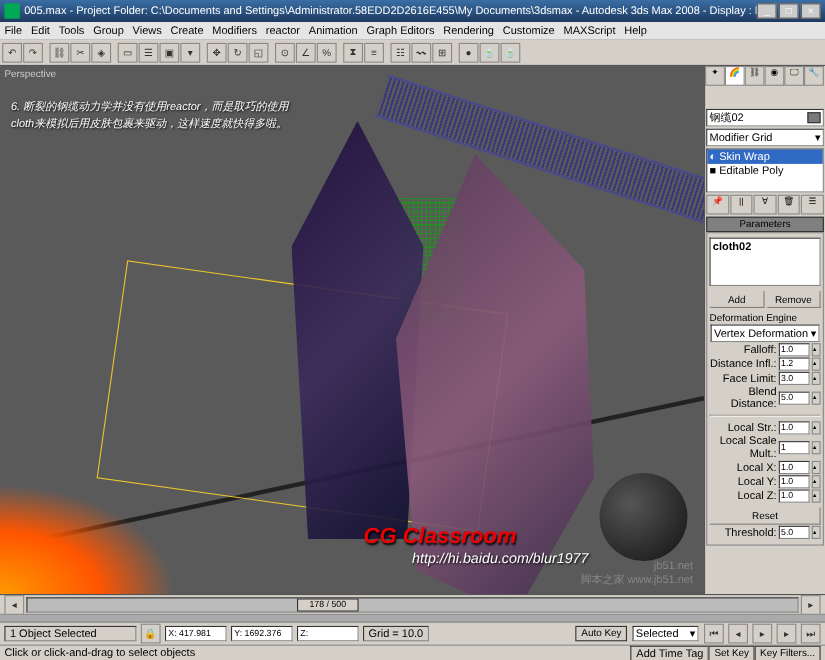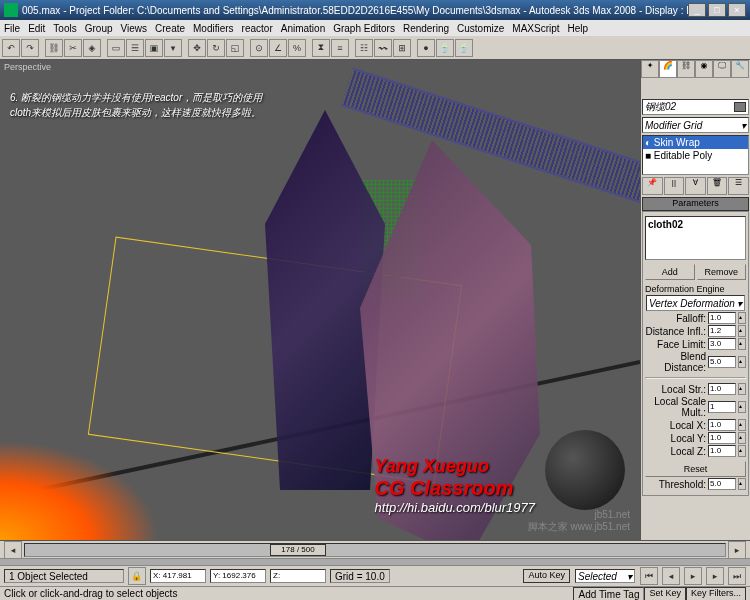--- a/index.html
+++ b/index.html
@@ -22,28 +22,28 @@
 .cloth2 { position: absolute; top: 80px; left: 360px; width: 180px; height: 420px; background: linear-gradient(135deg, #5a3a5a, #8a5a7a, #3a2a4a); clip-path: polygon(40% 0%, 95% 25%, 100% 70%, 60% 100%, 10% 90%, 0% 40%); opacity: 0.9; }
 .bridge { position: absolute; top: 300px; left: 0; width: 640px; height: 4px; background: #222; transform: rotate(-12deg); transform-origin: right; }
 .bridge2 { position: absolute; top: 115px; left: 330px; width: 350px; height: 40px; border-top: 2px solid #4a4a8a; border-bottom: 2px solid #4a4a8a; background: repeating-linear-gradient(90deg, transparent 0 2px, #3a3a7a 2px 4px); transform: rotate(18deg); transform-origin: right; }
 .wire1 { position: absolute; top: 200px; left: 100px; width: 350px; height: 200px; border: 1px solid #ecc52a; transform: rotate(8deg); background: transparent; }
 .fire { position: absolute; bottom: 0; left: 0; width: 160px; height: 100px; background: radial-gradient(ellipse at bottom left, #f90, #f50 40%, transparent 70%); }
 .green { position: absolute; top: 120px; left: 360px; width: 60px; height: 120px; background: repeating-linear-gradient(0deg, transparent 0 3px, #2a8a2a 3px 4px), repeating-linear-gradient(90deg, transparent 0 3px, #2a8a2a 3px 4px); }
 .annotation { position: absolute; top: 30px; left: 10px; color: #fff; font-family: "SimSun", serif; font-size: 17px; font-style: italic; z-index: 20; text-shadow: 1px 1px 2px #000; line-height: 1.5; }
 .watermark { position: absolute; bottom: 25px; right: 105px; text-align: left; z-index: 20; }
 .watermark .l1 { color: #e00; font-weight: bold; font-size: 18px; font-style: italic; text-shadow: 1px 1px 2px #000; }
 .watermark .l2 { color: #e00; font-weight: bold; font-size: 20px; font-style: italic; text-shadow: 1px 1px 2px #000; }
-.watermark .l3 { color: #fff; font-size: 13px; font-style: italic; text-shadow: 1px 1px 2px #000; }
+.watermark .l3 { color: #fff; font-size: 13px; font-style: italic; text-shadow: 1px 1px 2px #000; margin-left: 44px; }
 .wm2 { position: absolute; bottom: 6px; right: 10px; color: #888; font-size: 10px; text-align: right; z-index: 20; }
 .sphere { position: absolute; bottom: 30px; right: 15px; width: 80px; height: 80px; border-radius: 50%; background: radial-gradient(circle at 35% 35%, #555, #111); z-index: 15; }
 .cmdpanel { width: 110px; background: #d4d0c8; display: flex; flex-direction: column; border-left: 1px solid #555; }
 .cmdtabs { display: flex; height: 38px; flex-wrap: wrap; }
 .cmdtabs div { width: 18px; height: 18px; border: 1px solid #888; background: #d4d0c8; font-size: 8px; text-align: center; }
 .cmdtabs .active { background: #fff; }
-.dd { height: 16px; border: 1px inset #888; background: #fff; margin: 1px; font-size: 9px; padding: 1px 2px; display: flex; justify-content: space-between; align-items: center; font-style: italic; }
+.dd { height: 16px; border: 1px inset #888; background: #fff; margin: 1px; font-size: 9px; padding: 1px 2px; display: flex; justify-content: space-between; align-items: center; }
 .modlist { height: 40px; border: 1px inset #888; background: #fff; margin: 1px; font-size: 9px; }
 .modlist div { padding: 1px 2px; }
 .modlist .sel { background: #316ac5; color: #fff; }
 .modbtns { display: flex; height: 18px; margin: 1px; gap: 1px; }
 .modbtns div { flex: 1; border: 1px solid #888; background: #d4d0c8; font-size: 8px; text-align: center; }
 .rollup { margin: 1px; }
 .rollhdr { height: 14px; background: #808080; border: 1px solid #333; text-align: center; font-size: 9px; }
 .rollbody { border: 1px solid #888; padding: 4px 2px; background: #d4d0c8; }
 .listbox { height: 44px; border: 1px inset #888; background: #fff; font-size: 9px; padding: 2px; font-weight: bold; }
 .btnrow { display: flex; gap: 2px; margin-top: 4px; }
@@ -138,21 +138,20 @@
       <div class="green"></div>
       <div class="cloth1"></div>
       <div class="cloth2"></div>
       <div class="fire"></div>
       <div class="sphere"></div>
       <div class="annotation">
         <div>6. 断裂的钢缆动力学并没有使用reactor，而是取巧的使用</div>
         <div>cloth来模拟后用皮肤包裹来驱动，这样速度就快得多啦。</div>
       </div>
       <div class="watermark">
-        <div class="l1">Yang Xueguo</div>
         <div class="l2">CG Classroom</div>
         <div class="l3">http://hi.baidu.com/blur1977</div>
       </div>
       <div class="wm2">
         <div>jb51.net</div>
         <div>脚本之家  www.jb51.net</div>
       </div>
     </div>
 
     <div class="cmdpanel">

